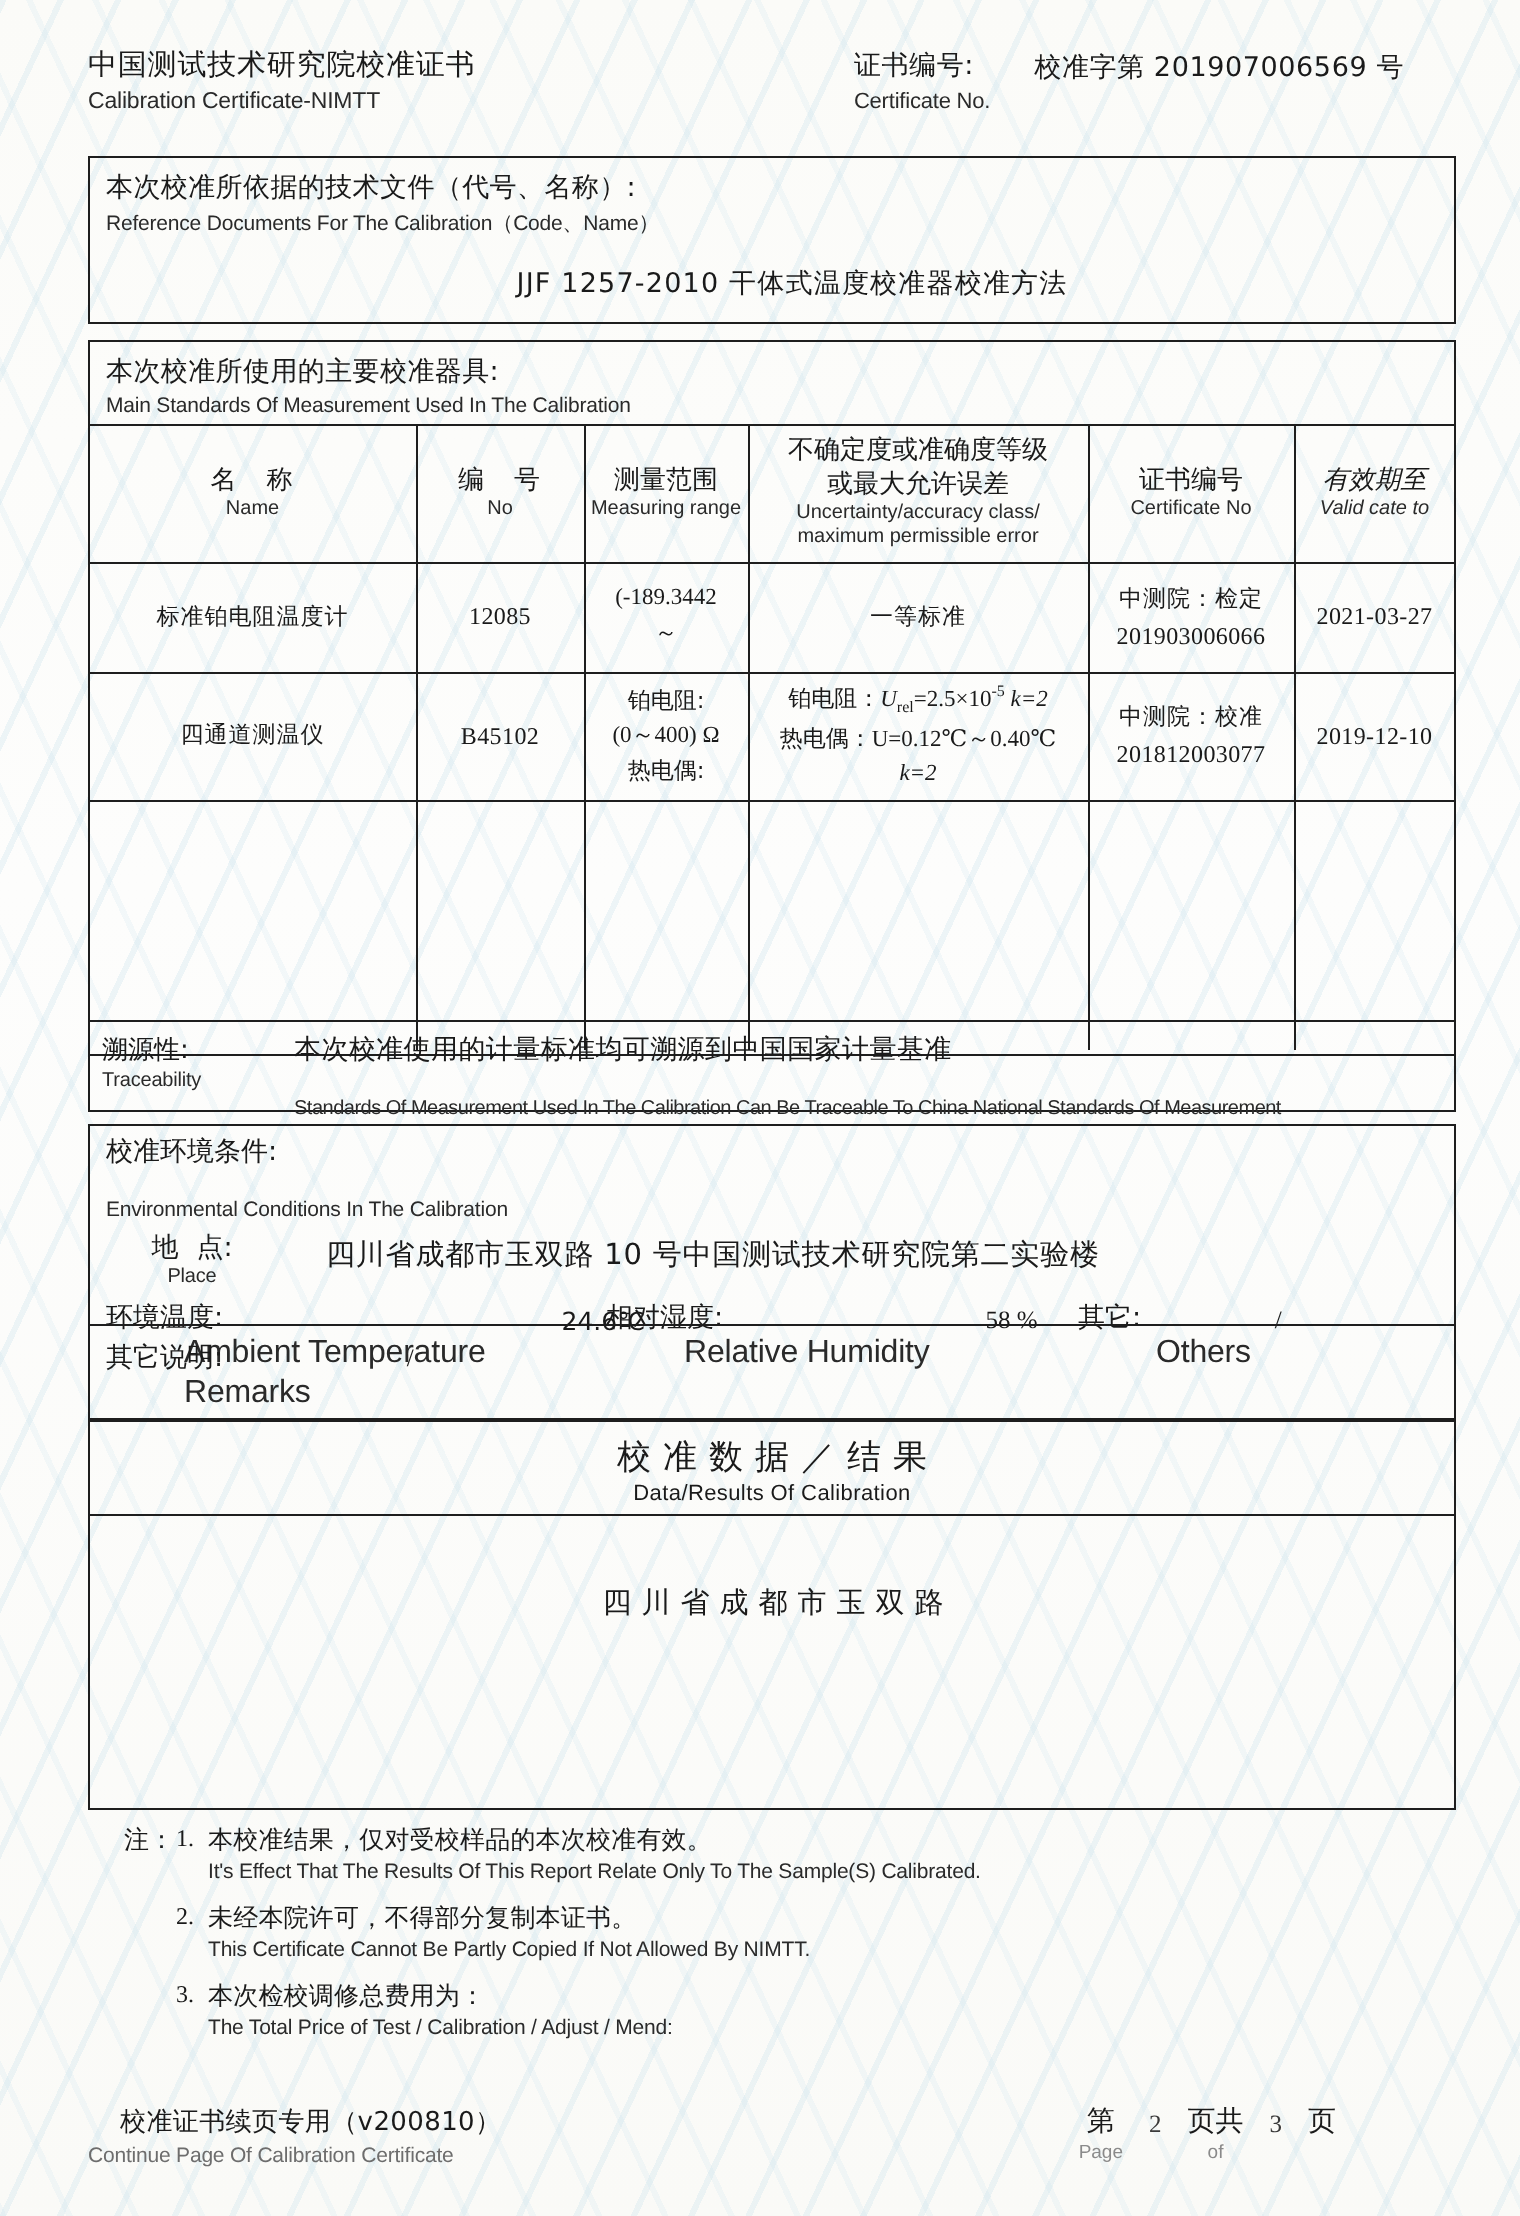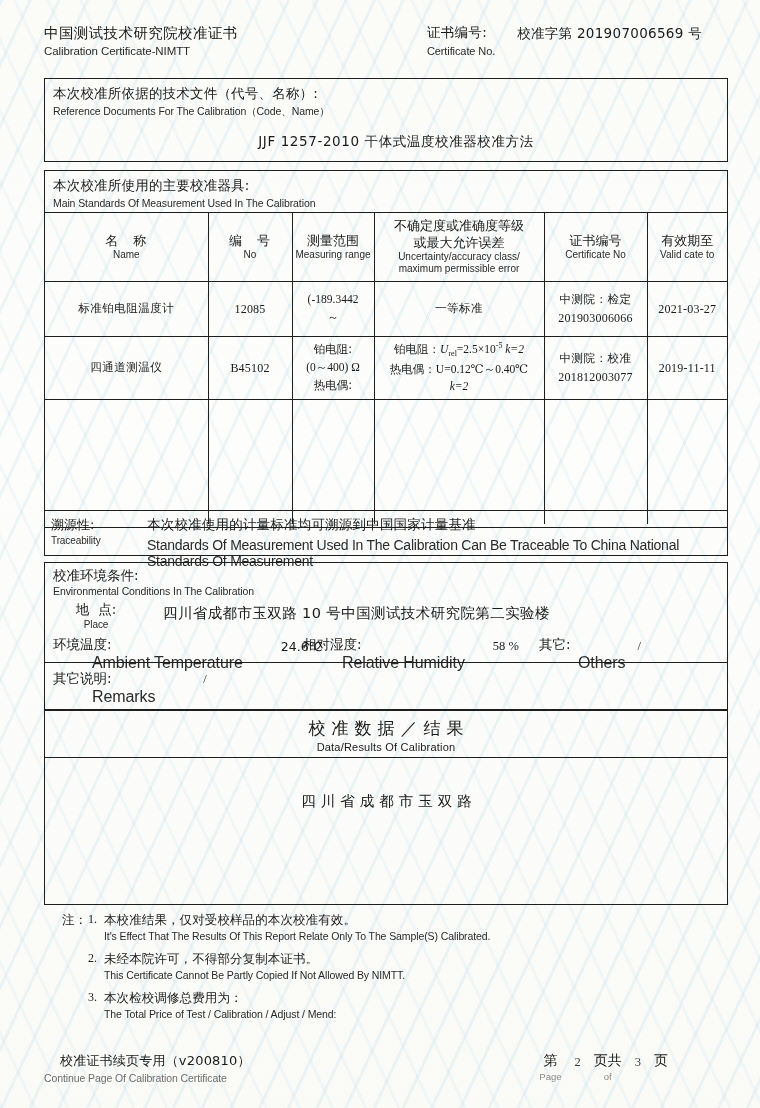--- a/index.html
+++ b/index.html
@@ -136,27 +136,27 @@
   .row-fill td { height: 118px; }
 
   
   #tracebox { top: 510px; height: 46px; }
   .trace-wrap { display: flex; align-items: flex-start; padding: 5px 6px 4px 6px; }
   .trace-lbl { width: 96px; flex: none; }
   .trace-lbl .cn-title { font-size: 13px; }
   .trace-lbl .en { font-size: 10px; margin-top: 1px; }
   .trace-body { flex: 1; }
   .trace-body .cn-title { font-size: 13.5px; letter-spacing: 0.2px; }
-  .trace-body .en { font-size: 14px; margin-top: 3px; letter-spacing: -0.25px; }
+  .trace-body .en { font-size: 10px; margin-top: 15px; letter-spacing: -0.25px; }
 
   
   #envbox { top: 562px; height: 148px; }
   .env-title { padding: 4px 8px 2px 8px; }
   .env-title .cn-title { font-size: 13.5px; }
-  .env-title .en { margin-top: 0; }
+  .env-title .en { margin-top: 14px; }
 
   .env-place {
     display: flex;
     align-items: flex-start;
     padding: 2px 8px 0 8px;
   }
   .env-place .lbl { width: 86px; flex: none; text-align: center; }
   .lbl .cn-title { font-size: 13.5px; }
   .lbl .en { font-size: 10px; margin-top: 0px; }
   .spread { display: inline-block; letter-spacing: 9px; }
@@ -332,21 +332,21 @@
         <th>
           <div class="th-cn cn tight">不确定度或准确度等级</div>
           <div class="th-cn cn tight">或最大允许误差</div>
           <div class="th-en">Uncertainty/accuracy class/</div>
           <div class="th-en">maximum permissible error</div>
         </th>
         <th>
           <div class="th-cn cn tight">证书编号</div>
           <div class="th-en">Certificate No</div>
         </th>
-        <th style="border-right:0;">
+        <th style="border-right:0;font-style:italic;">
           <div class="th-cn cn tight">有效期至</div>
           <div class="th-en">Valid cate to</div>
         </th>
       </tr>
 
       <tr class="row-a">
         <td style="border-left:0;">
           <span class="cell-cn cn">标准铂电阻温度计</span>
         </td>
         <td>
@@ -389,21 +389,21 @@
           </div>
           <div>
             <i>k=2</i>
           </div>
         </td>
         <td>
           <div class="cell-cn cn">中测院：校准</div>
           <div class="cell-mono">201812003077</div>
         </td>
         <td style="border-right:0;">
-          <span class="cell-mono">2019-11-11</span>
+          <span class="cell-mono">2019-12-10</span>
         </td>
       </tr>
 
       <tr class="row-fill">
         <td style="border-left:0;border-bottom:0;"></td>
         <td style="border-bottom:0;"></td>
         <td style="border-bottom:0;"></td>
         <td style="border-bottom:0;"></td>
         <td style="border-bottom:0;"></td>
         <td style="border-right:0;border-bottom:0;"></td>

